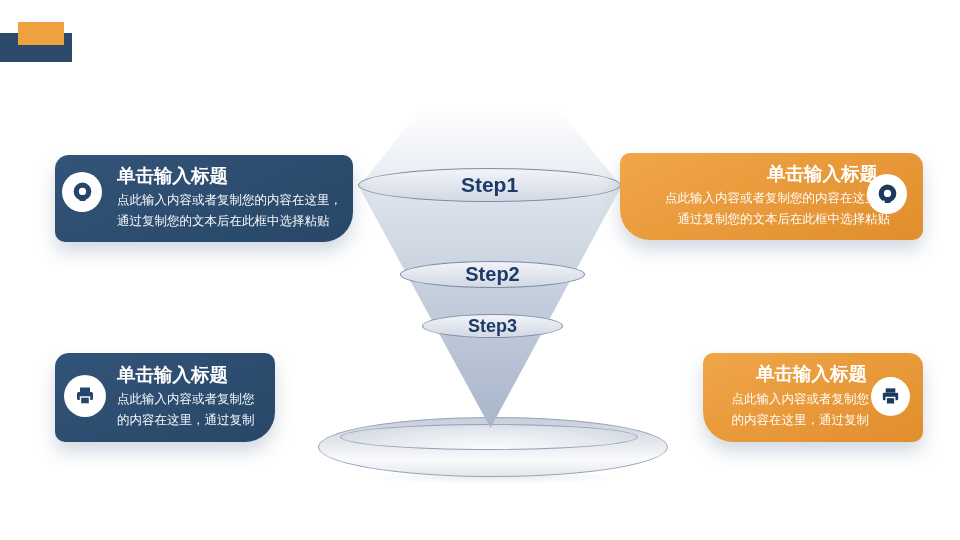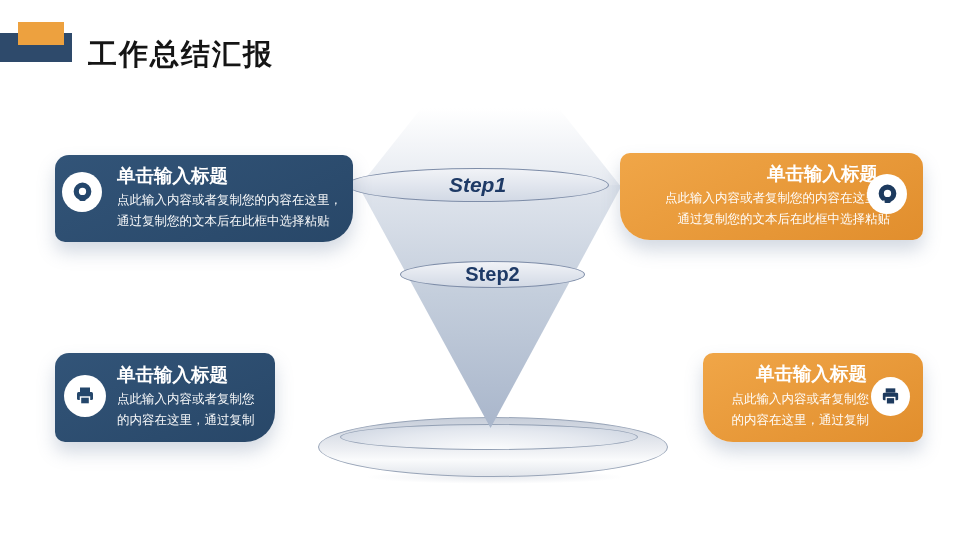--- a/index.html
+++ b/index.html
@@ -24,21 +24,21 @@
         background:linear-gradient(180deg,#c7ceda 0%,#edeff3 55%,#fafbfc 72%,#e2e6ec 100%);}
   .base-inner{position:absolute;left:340px;top:424px;width:298px;height:26px;border-radius:50%;
         border:1px solid #93a0b4;
         background:radial-gradient(ellipse at 50% 100%,#fbfcfd 0%,#e4e8ef 55%,#c9d1de 100%);}
   .base-shadow{position:absolute;left:365px;top:470px;width:260px;height:14px;border-radius:50%;
         background:radial-gradient(ellipse,rgba(150,160,180,.22),rgba(150,160,180,0) 70%);}
   .step{position:absolute;border-radius:50%;border:1px solid #7e8da8;
         background:linear-gradient(180deg,#f1f3f7 0%,#d2d9e5 100%);
         display:flex;align-items:center;justify-content:center;
         color:#1e3a66;font-weight:bold;}
-  .step1{left:346px;top:168px;width:263px;height:34px;font-size:21px;font-style:italic;}
+  .step1{left:358px;top:168px;width:263px;height:34px;font-size:21px;}
   .step2{left:400px;top:261px;width:185px;height:27px;font-size:20px;}
   .step3{left:422px;top:314px;width:141px;height:24px;font-size:18px;}
 
   
   .box{position:absolute;color:#fff;box-shadow:0 10px 18px rgba(110,130,160,.30);}
   .box.navy{background:linear-gradient(155deg,#325478 0%,#284768 100%);}
   .box.orange{background:linear-gradient(155deg,#f0a648 0%,#e18e2d 100%);}
   .box.left-side{border-radius:14px 10px 30px 10px;}
   .box.right-side{border-radius:10px 14px 10px 30px;}
   .box-tl{left:55px;top:155px;width:298px;height:87px;}
@@ -62,32 +62,34 @@
   .br-title{right:56px;top:8px;}  .br-body{right:54px;top:36px;}
   .br-icon{left:168px;top:24px;width:39px;height:39px;}
 </style>
 </head>
 <body>
 
 <div class="stage">
 
   <div class="hdr-navy"></div>
   <div class="hdr-orange"></div>
-  <div class="page-title">工作总结汇报</div>
 
   <div class="glow"></div>
   <div class="base-shadow"></div>
   <div class="base-outer"></div>
   <div class="base-inner"></div>
   <div class="cone"></div>
   <div class="step step1">
     <span>Step1</span>
   </div>
   <div class="step step2">
     <span>Step2</span>
+  </div>
+  <div class="step step3">
+    <span>Step3</span>
   </div>
 
   <div class="box navy left-side box-tl">
     <div class="icon-circle tl-icon">
       <svg width="25" height="25" viewBox="0 0 24 24">
         <circle cx="12" cy="11" r="6" fill="none" stroke="#24466b" stroke-width="5"></circle>
         <rect x="9" y="17.5" width="6" height="2.6" rx="1.2" fill="#24466b"></rect>
       </svg>
     </div>
     <div class="box-title tl-title">单击输入标题</div>

